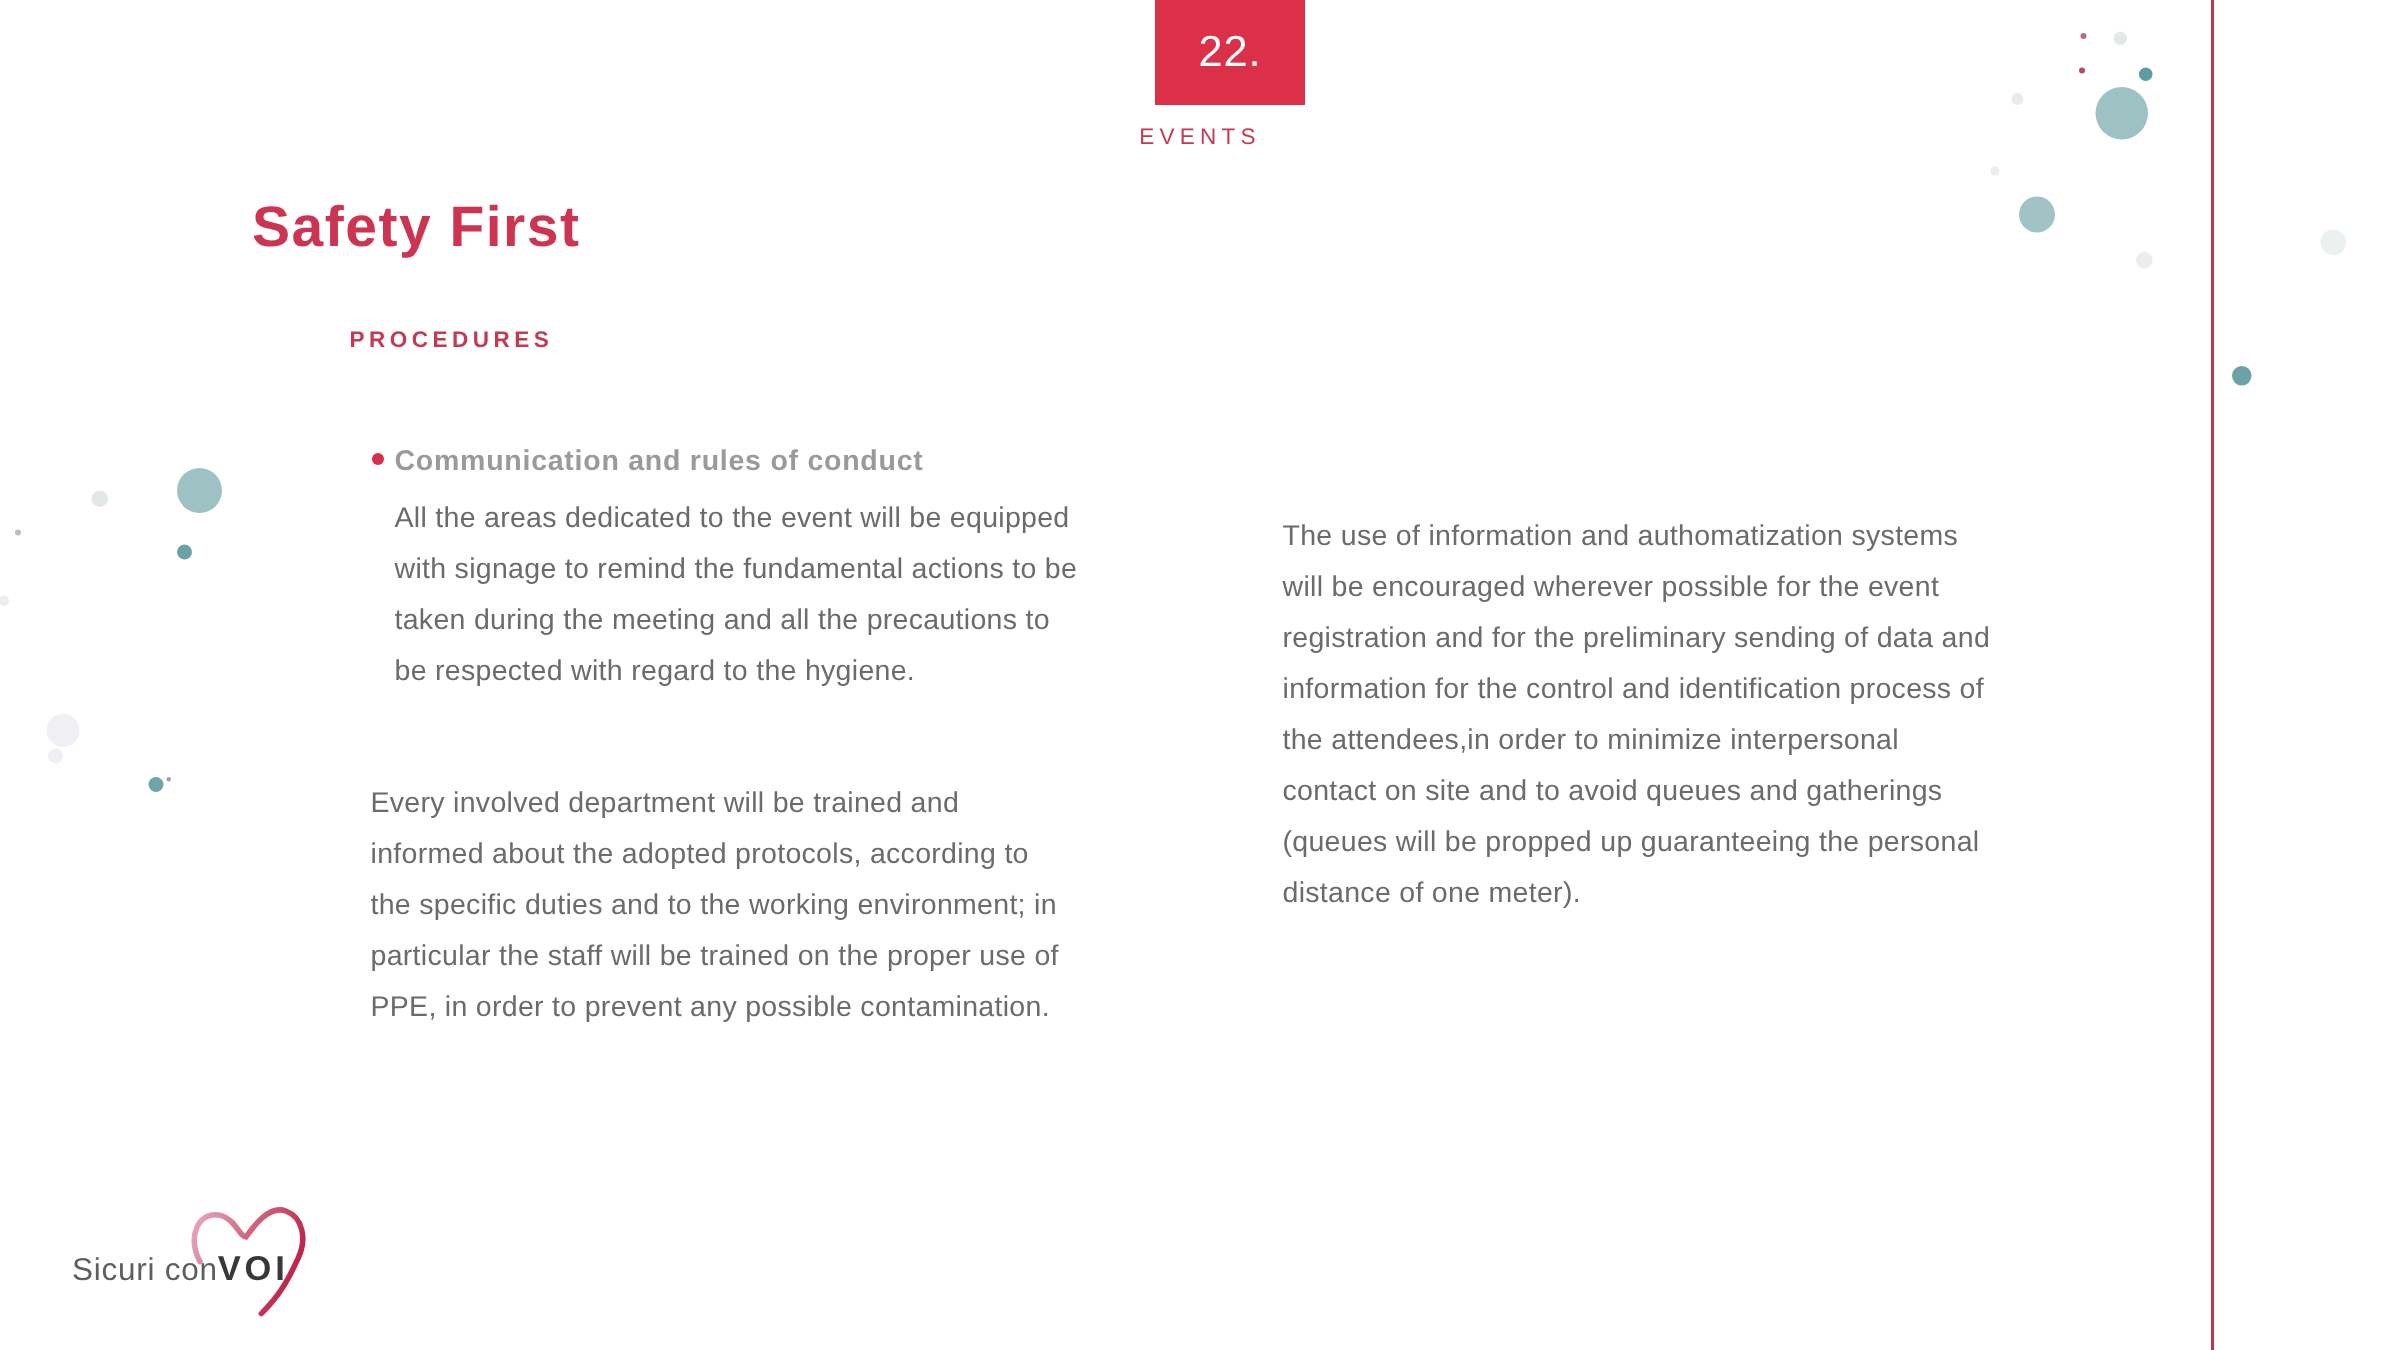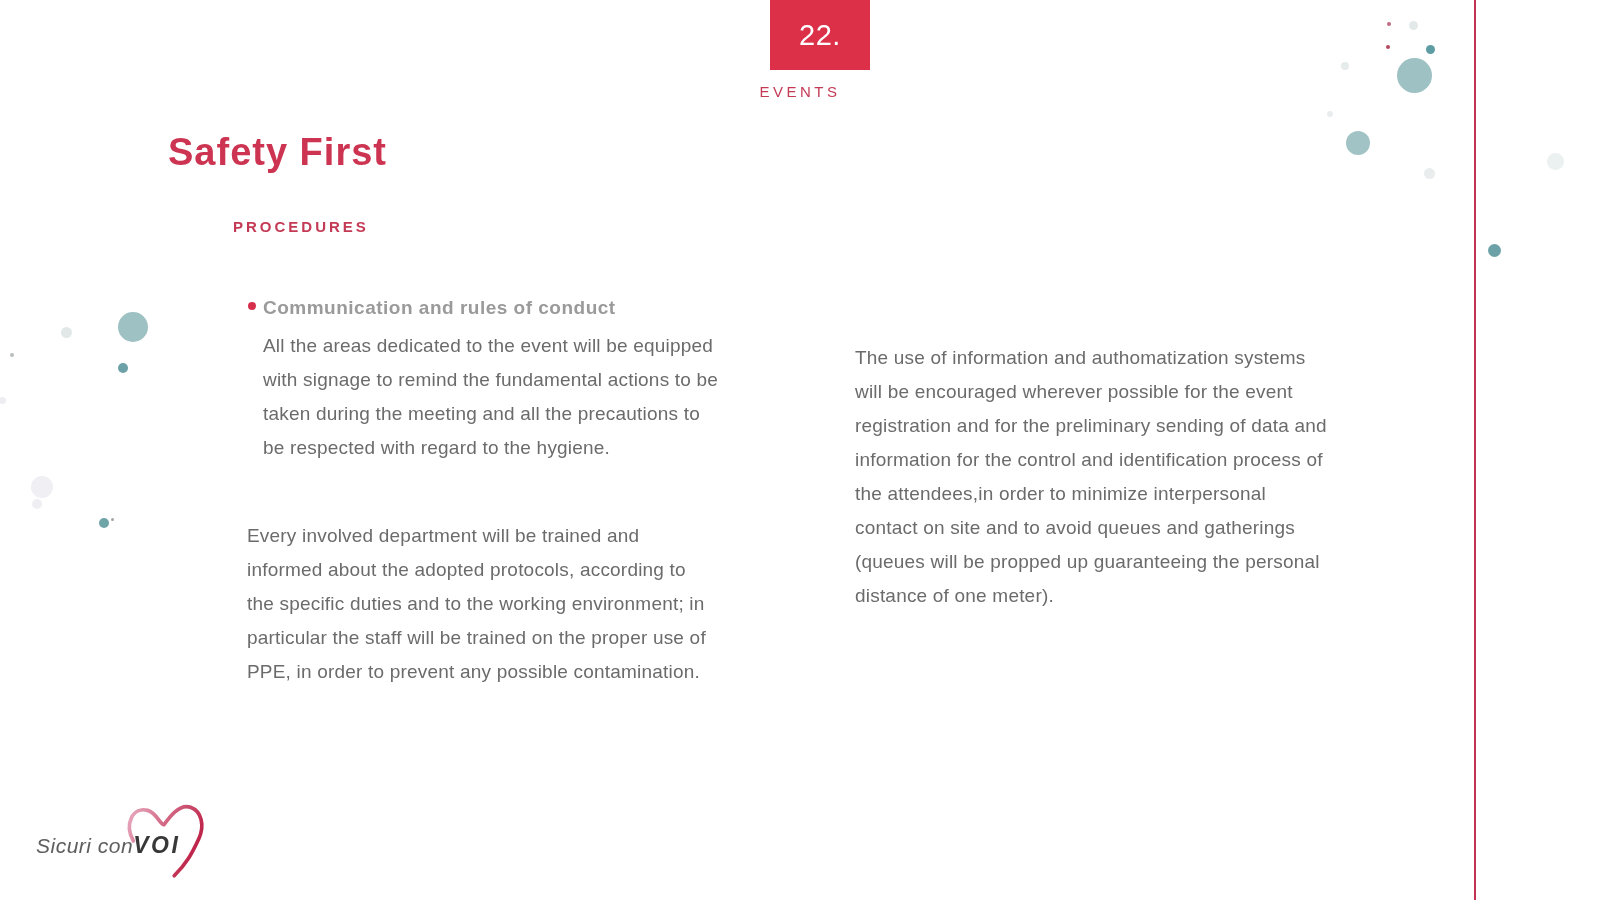--- a/index.html
+++ b/index.html
@@ -62,21 +62,21 @@
   .v-rule {
     position: absolute; left: 1474px; top: 0; width: 2px; height: 900px;
     background: var(--rule-red, #C23351);
   }
 
   
   .dot { position: absolute; border-radius: 50%; }
 
   
   .logo { position: absolute; left: 36px; top: 790px; width: 200px; height: 100px; }
-  .logo-text { position: absolute; left: 0; top: 42px; white-space: nowrap; font-style: italic; }
+  .logo-text { position: absolute; left: 12px; top: 42px; white-space: nowrap; }
   .logo-prefix { color: var(--logo-gray, #5E5E5E); font-size: 21px; letter-spacing: 0.5px; }
   .logo-suffix { color: var(--logo-dark, #383838); font-size: 23px; font-weight: bold; letter-spacing: 2.5px; }
   .logo-heart { position: absolute; left: 68px; top: 2px; }
 </style>
 </head>
 <body style="--badge-bg: #DC3049; --accent-red: #C43A55; --title-red: #CD3451; --bullet-red: #D62F4B; --rule-red: #C23351; --heading-gray: #9A9A9A; --body-gray: #6B6B6B; --logo-gray: #5E5E5E; --logo-dark: #383838; --heart-pink: #E7AABF; --heart-crimson: #BE2449;">
 
 <div class="slide">
 
   <div>

